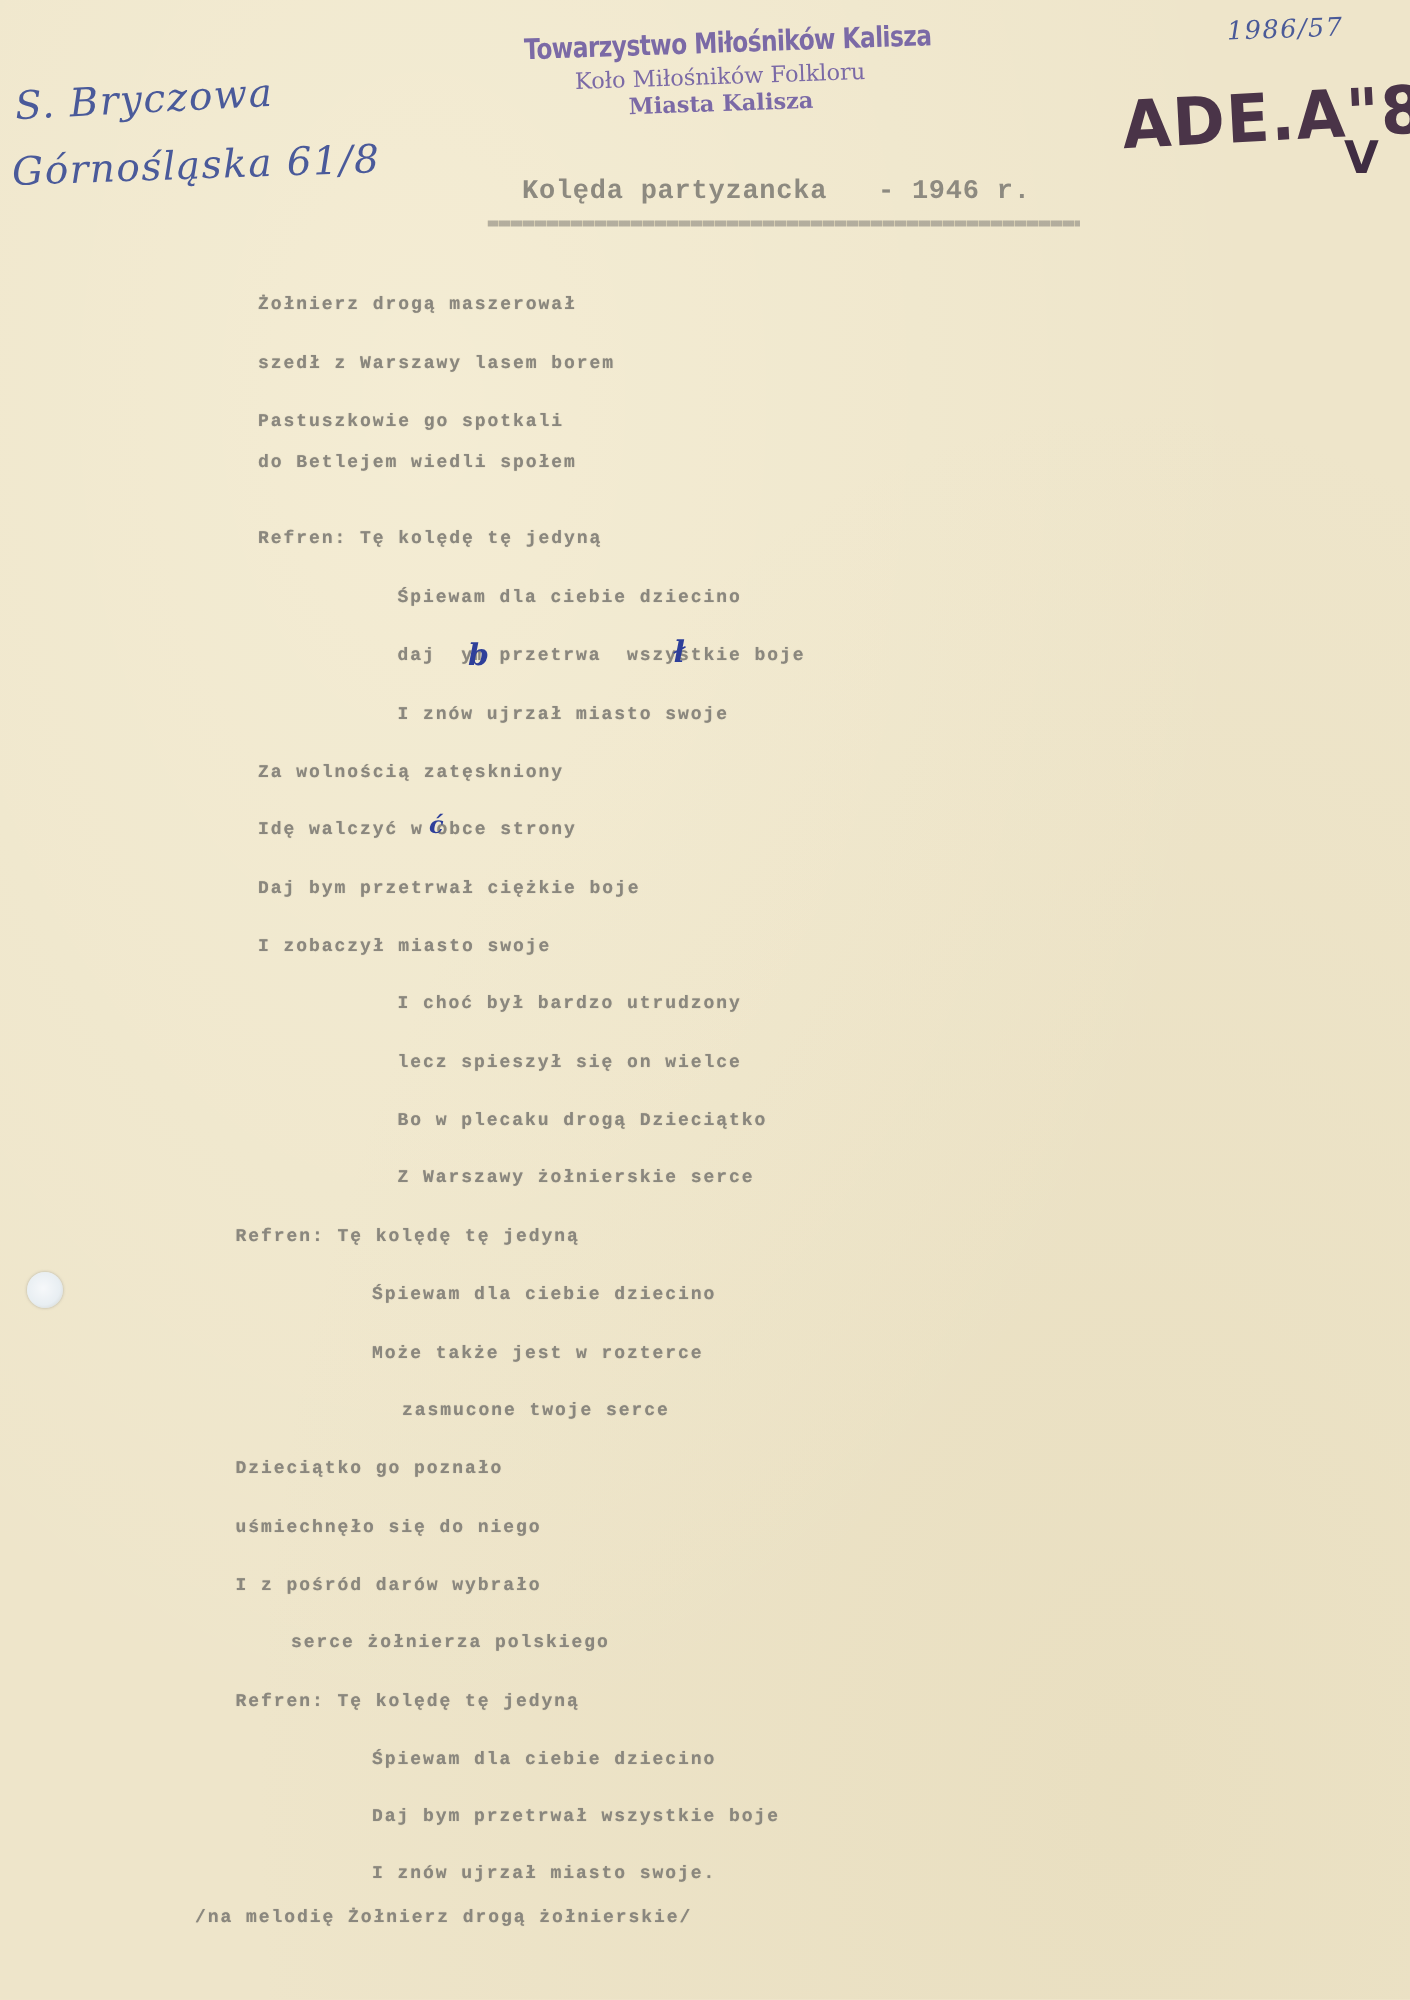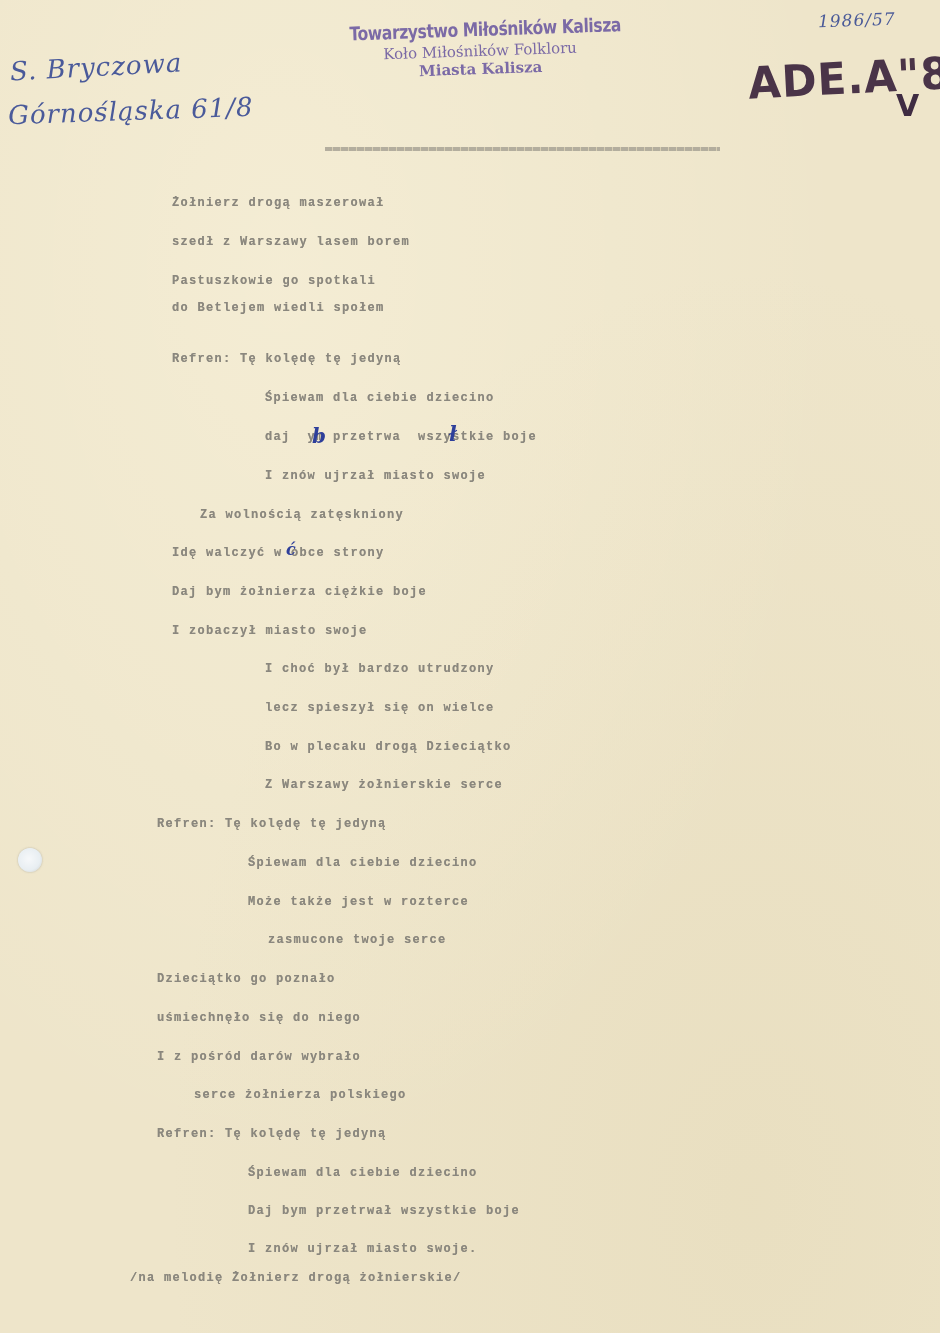--- a/index.html
+++ b/index.html
@@ -75,34 +75,35 @@
 
   <div class="sig">ADE.A"84)/</div>
   <div class="sig-mark">V</div>
 
   <div class="stamp">
     <span class="l1">Towarzystwo Miłośników Kalisza</span>
     <span class="l2">Koło Miłośników Folkloru</span>
     <span class="l3">Miasta Kalisza</span>
   </div>
 
+  <div class="title">Kolęda partyzancka   - 1946 r.</div>
   <div class="title-rule"></div>
 
   <div id="lines">
       <div class="line" style="left: 172px; top: 196px;">Żołnierz drogą maszerował</div>
       <div class="line" style="left: 172px; top: 235px;">szedł z Warszawy lasem borem</div>
       <div class="line" style="left: 172px; top: 274px;">Pastuszkowie go spotkali</div>
       <div class="line" style="left: 172px; top: 301px;">do Betlejem wiedli społem</div>
       <div class="line" style="left: 172px; top: 352px;">Refren: Tę kolędę tę jedyną</div>
       <div class="line" style="left: 265px; top: 391px;">Śpiewam dla ciebie dziecino</div>
       <div class="line" style="left: 265px; top: 430px;">daj  ym przetrwa  wszystkie boje</div>
       <div class="line" style="left: 265px; top: 469px;">I znów ujrzał miasto swoje</div>
-      <div class="line" style="left: 172px; top: 508px; margin-left: 28px;">Za wolnością zatęskniony</div>
+      <div class="line" style="left: 172px; top: 508px;">Za wolnością zatęskniony</div>
       <div class="line" style="left: 172px; top: 546px;">Idę walczyć w obce strony</div>
-      <div class="line" style="left: 172px; top: 585px;">Daj bym żołnierza ciężkie boje</div>
+      <div class="line" style="left: 172px; top: 585px;">Daj bym przetrwał ciężkie boje</div>
       <div class="line" style="left: 172px; top: 624px;">I zobaczył miasto swoje</div>
       <div class="line" style="left: 265px; top: 662px;">I choć był bardzo utrudzony</div>
       <div class="line" style="left: 265px; top: 701px;">lecz spieszył się on wielce</div>
       <div class="line" style="left: 265px; top: 740px;">Bo w plecaku drogą Dzieciątko</div>
       <div class="line" style="left: 265px; top: 778px;">Z Warszawy żołnierskie serce</div>
       <div class="line" style="left: 157px; top: 817px;">Refren: Tę kolędę tę jedyną</div>
       <div class="line" style="left: 248px; top: 856px;">Śpiewam dla ciebie dziecino</div>
       <div class="line" style="left: 248px; top: 895px;">Może także jest w rozterce</div>
       <div class="line" style="left: 248px; top: 933px; margin-left: 20px;">zasmucone twoje serce</div>
       <div class="line" style="left: 157px; top: 972px;">Dzieciątko go poznało</div>

